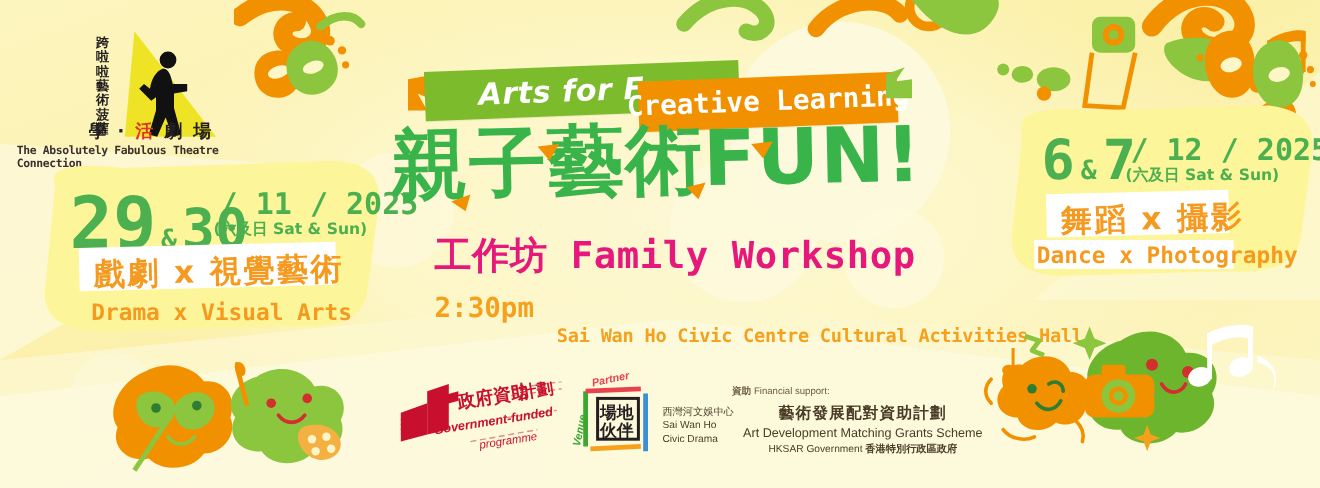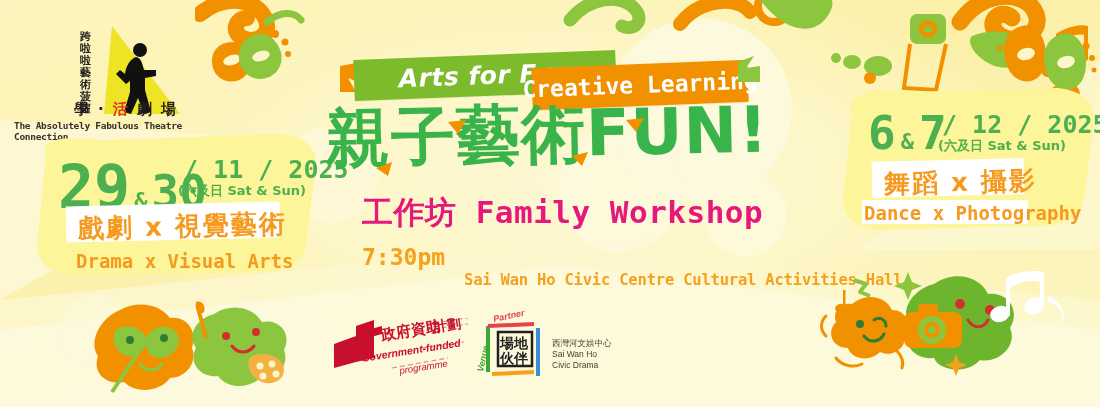--- a/index.html
+++ b/index.html
@@ -232,21 +232,21 @@
 
   <svg class="abs" style="left:330px;top:96px;" width="460" height="84" viewBox="0 0 460 84">
     <path d="M46,72 L62,66 L58,80 Z" fill="#f29100"></path>
     <path d="M118,26 L136,24 L128,38 Z" fill="#f29100"></path>
     <path d="M296,24 L314,22 L306,36 Z" fill="#f29100"></path>
     <path d="M242,60 L258,56 L252,70 Z" fill="#f29100"></path>
   </svg>
 
   <div id="subtitle">工作坊 Family Workshop</div>
 
-  <div id="time">7:30pm</div>
+  <div id="time">2:30pm</div>
   <div id="venue-en">Sai Wan Ho Civic Centre Cultural Activities Hall</div>
 
   <svg class="blob-char" style="left:84px;top:300px;" width="120" height="98" viewBox="0 0 120 98">
     <path d="M36,10 C54,0 76,4 86,18 C102,16 114,30 108,48 C114,62 102,78 86,78
              C76,92 52,94 40,82 C22,86 8,72 14,56 C4,42 16,18 36,10 Z" fill="#f29100"></path>
 
     <path d="M32,30 C44,22 58,28 62,38 C66,28 82,22 92,32 C100,42 90,58 76,58
              C66,58 62,50 62,44 C60,50 54,58 44,56 C32,54 26,38 32,30 Z" fill="#8cc63f"></path>
     <circle cx="46" cy="40" r="4" fill="#2e7d32"></circle>
     <circle cx="80" cy="38" r="4" fill="#2e7d32"></circle>
@@ -360,14 +360,26 @@
       <text x="18" y="12" font-family="Liberation Sans, sans-serif" font-size="9" font-weight="bold" font-style="italic" fill="#e8424f" transform="rotate(-12 18 12)">Partner</text>
       <text x="2" y="60" font-family="Liberation Sans, sans-serif" font-size="9" font-weight="bold" font-style="italic" fill="#3aa832" transform="rotate(-78 6 58)">Venue</text>
     </svg>
     <div id="vp-text">
       <div>西灣河文娛中心</div>
       <div>Sai Wan Ho</div>
       <div>Civic Drama</div>
     </div>
   </div>
 
+  <div id="fin-block">
+    <div id="fin-label">
+      <span class="spon-zh">資助</span>
+      <span class="spon-en">Financial support:</span>
+    </div>
+    <div id="fin-zh">藝術發展配對資助計劃</div>
+    <div id="fin-en">Art Development Matching Grants Scheme</div>
+    <div id="fin-gov">
+      <span>HKSAR Government</span>
+      <span class="spon-zh">香港特別行政區政府</span>
+    </div>
+  </div>
 
 </div>
 
 </body></html>

